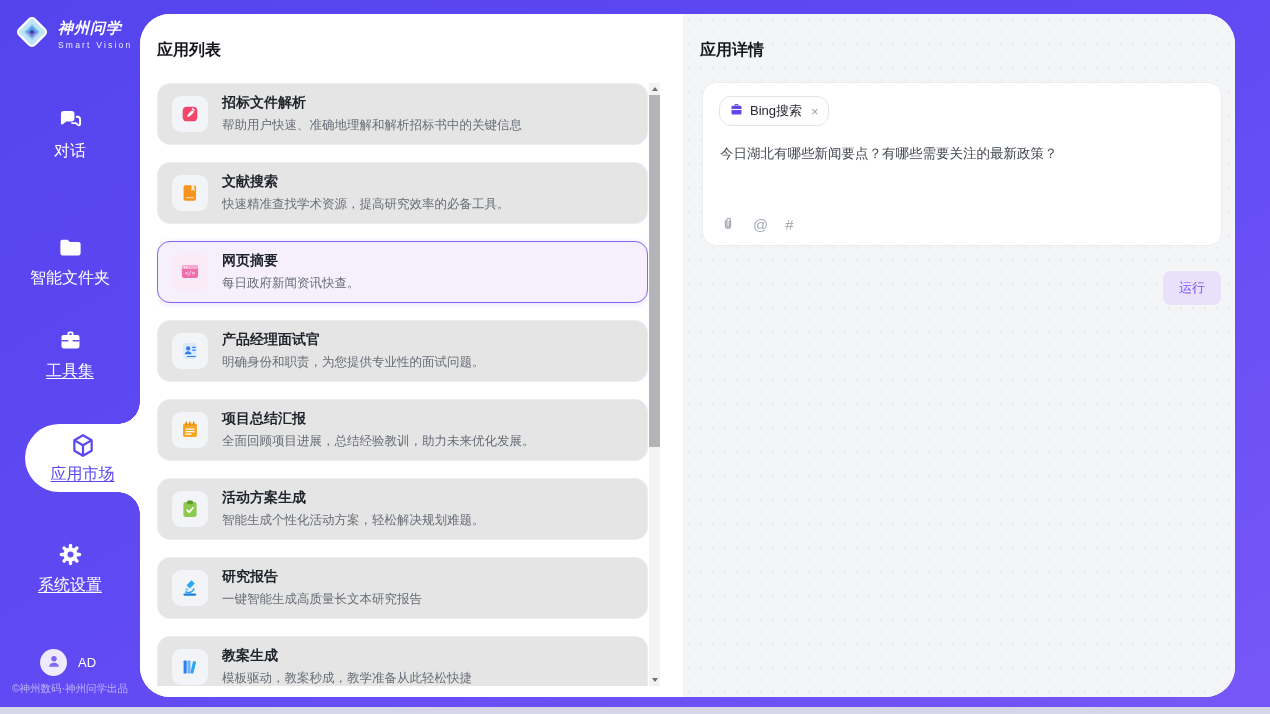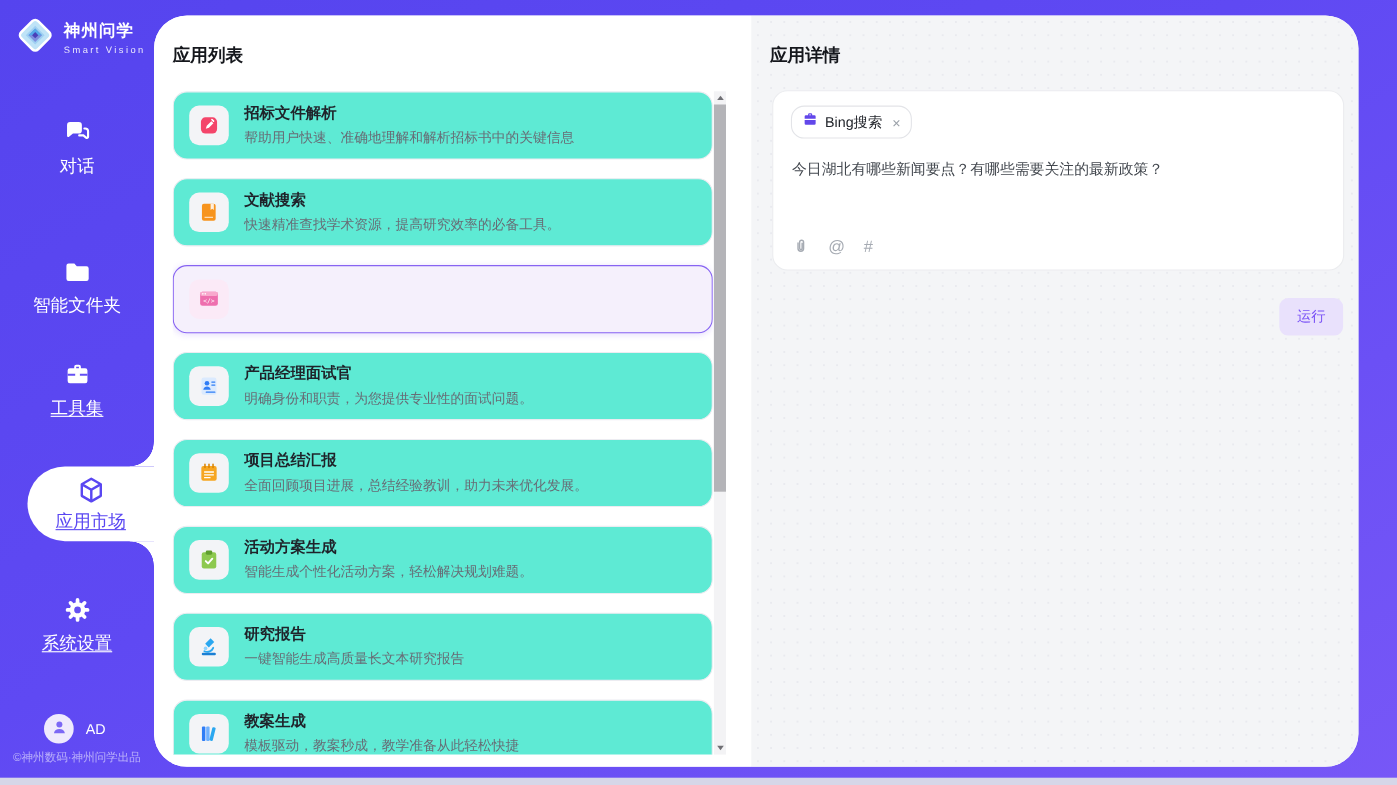--- a/index.html
+++ b/index.html
@@ -7,21 +7,21 @@
   body { font-family:"Liberation Sans","DejaVu Sans",sans-serif; }
 
   .stage{ position:relative; width:1270px; height:714px;
     background:linear-gradient(150deg,#5544ee 0%,#5f49f3 45%,#7757f7 100%); overflow:hidden; }
 
   .bottom-strip{ position:absolute; left:0; right:0; bottom:0; height:7px; background:#d6d6e8; }
 
   
   .sidebar{ position:absolute; left:0; top:0; width:140px; height:714px; }
   .logo{ position:absolute; top:13px; left:13px; display:flex; align-items:center; gap:7px; }
-  .logo-text .cn{ color:#fff; font-size:15px; font-weight:700; letter-spacing:1px; }
+  .logo-text .cn{ color:#fff; font-size:15px; font-weight:700; letter-spacing:1px;font-style:italic; }
   .logo-text .en{ color:rgba(255,255,255,.88); font-size:8.5px; letter-spacing:2.2px; margin-top:2px; }
 
   .nav-item{ position:absolute; left:0; width:140px; display:flex; flex-direction:column;
     align-items:center; gap:7px; color:#fff; cursor:pointer; }
   .nav-item .nav-icon{ width:28px; height:28px; display:flex; align-items:center; justify-content:center; }
   .nav-item .nav-label{ font-size:16px; }
   .nav-item .nav-label.u{ text-decoration:underline; text-underline-offset:2px; }
 
   .nav-item.active{ left:25px; width:115px; height:68px; background:#fff;
     border-radius:34px 0 0 34px; justify-content:center; gap:5px; color:#5a47f2; }
@@ -43,21 +43,21 @@
 
   .list-panel{ width:543px; position:relative; background:#fff; flex:0 0 auto; }
   .detail-panel{ flex:1; position:relative; background:#f4f5f7;
     background-image:radial-gradient(#e9eaef 1px, transparent 1.15px); background-size:12px 12px; }
 
   .panel-title{ position:absolute; top:26px; left:17px; font-size:16px; font-weight:700; color:#15171c; }
 
   
   .list-viewport{ position:absolute; top:69px; left:17px; right:35px; bottom:11px; overflow:hidden; }
   .app-card{ position:relative; height:62px; margin-bottom:17px; border:1px solid #ececf1;
-    border-radius:13px; background:#5eead4; display:flex; align-items:center; padding:0 14px; cursor:pointer; }
+    border-radius:13px; background:#e5e5e5; display:flex; align-items:center; padding:0 14px; cursor:pointer; }
   .app-card.selected{ background:#f5f0fc; border:1.5px solid #8763f2;
     box-shadow:0 1px 6px rgba(120,85,245,.18); }
   .app-icon-tile{ width:36px; height:36px; border-radius:9px; background:#f3f4f7; flex:0 0 auto;
     display:flex; align-items:center; justify-content:center; margin-right:14px; }
   .app-card.selected .app-icon-tile{ background:#fbeaf7; }
   .app-text{ min-width:0; }
   .app-name{ font-size:14px; font-weight:700; color:#1f232a; margin-bottom:5px; }
   .app-desc{ font-size:12.5px; color:#676d76; white-space:nowrap; }
 
   .scrollbar{ position:absolute; top:69px; right:23px; bottom:11px; width:11px; background:#f3f3f5; }
@@ -216,20 +216,24 @@
           <div class="app-card selected">
             <div class="app-icon-tile">
               <svg width="22" height="22" viewBox="0 0 24 24">
                 <rect x="3.2" y="4.6" width="17.6" height="14" rx="2.4" fill="#ee6fae"></rect>
                 <rect x="3.2" y="4.6" width="17.6" height="4.2" rx="2" fill="#f8a9cd"></rect>
                 <circle cx="5.9" cy="6.7" r=".8" fill="#fff"></circle>
                 <circle cx="8.3" cy="6.7" r=".8" fill="#fff"></circle>
                 <text x="12" y="15.8" font-size="6.2" fill="#fff" text-anchor="middle" font-family="monospace">&lt;/&gt;</text>
               </svg>
             </div>
+            <div class="app-text">
+              <div class="app-name">网页摘要</div>
+              <div class="app-desc">每日政府新闻资讯快查。</div>
+            </div>
           </div>
           <div class="app-card">
             <div class="app-icon-tile">
               <svg width="22" height="22" viewBox="0 0 24 24">
                 <rect x="4.6" y="3.4" width="14.8" height="17.2" rx="2.2" fill="#dbeafe"></rect>
                 <circle cx="10" cy="9.2" r="2.3" fill="#2f7df6"></circle>
                 <path d="M6.3 15.6c.5-2.2 2-3.3 3.7-3.3s3.2 1.1 3.7 3.3z" fill="#2f7df6"></path>
                 <path d="M14.8 8h3m-3 3h3m-8.5 7h8.5" stroke="#2f7df6" stroke-width="1.2" stroke-linecap="round"></path>
               </svg>
             </div>

